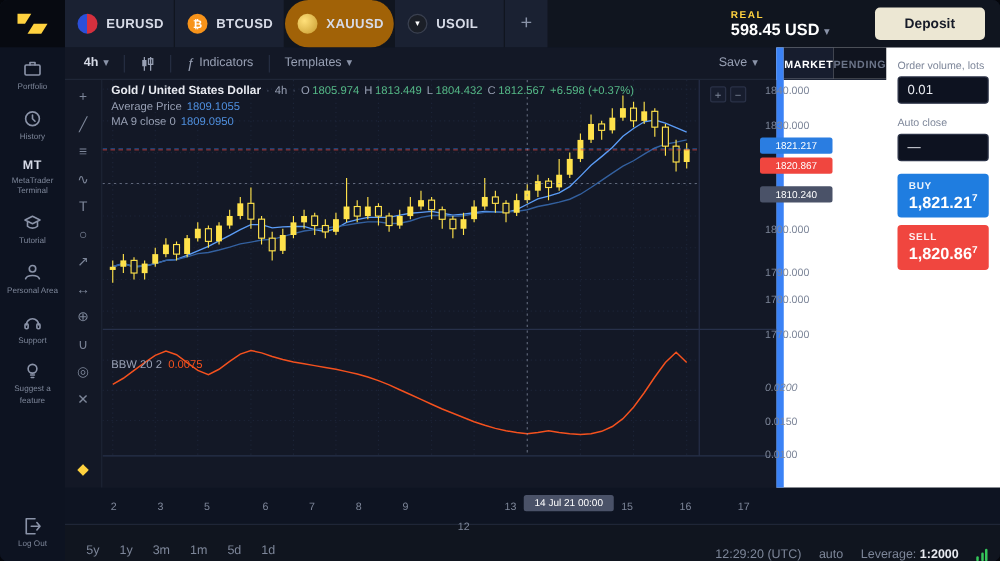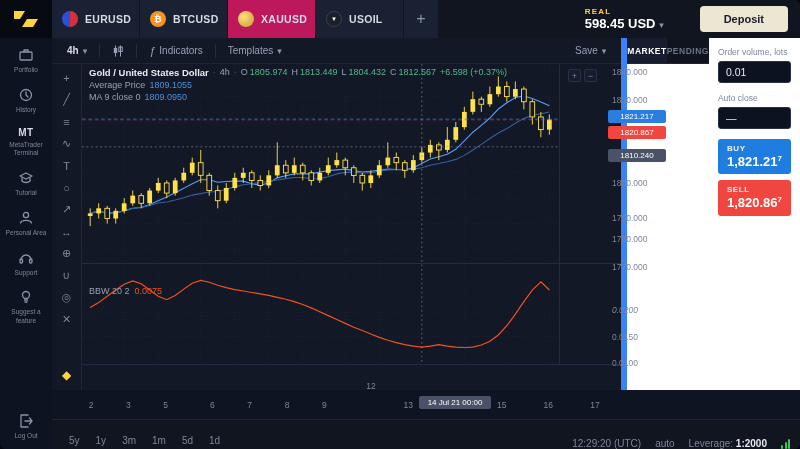--- a/index.html
+++ b/index.html
@@ -3,21 +3,21 @@
 <meta charset="utf-8">
 <style>
   *{margin:0;padding:0;box-sizing:border-box;}
   html,body{width:800px;height:449px;background:#05070c;font-family:"Liberation Sans","DejaVu Sans",sans-serif;overflow:hidden;}
   .app{width:800px;height:449px;display:flex;flex-direction:column;background:#0e1422;border-radius:6px;overflow:hidden;color:#cfd3e0;}
 
   
   .topbar{flex:0 0 38px;display:flex;align-items:stretch;background:#10151f;justify-content:space-between;}
   .logo{width:52px;display:flex;align-items:center;justify-content:center;background:#070a11;}
   .tab{width:88px;display:flex;align-items:center;gap:7px;padding:0 10px;background:#1a2132;border-right:1px solid #10151f;cursor:pointer;}
-  .tab.active{background:#be185d;}
+  .tab.active{background:#a16207;border-radius:19px;}
   .sym{font-size:10.5px;font-weight:700;color:#d6dae6;letter-spacing:.3px;}
   .flag{width:16px;height:16px;border-radius:50%;flex:0 0 16px;display:flex;align-items:center;justify-content:center;font-size:9px;color:#fff;}
   .flag-eurusd{background:linear-gradient(90deg,#2b4fd8 50%,#d5303e 50%);}
   .flag-btcusd{background:#f7931a;font-weight:700;}
   .flag-xauusd{background:radial-gradient(circle at 35% 35%,#ffe07a,#c79a2e);}
   .flag-usoil{background:#1b1f27;border:1px solid #3a4050;font-size:7px;color:#fff;}
   .tab-add{width:34px;display:flex;align-items:center;justify-content:center;background:#1a2132;color:#8a93a8;font-size:16px;cursor:pointer;}
   .account{margin-left:auto;display:flex;flex-direction:column;justify-content:center;padding:0 10px;margin-right:26px;cursor:pointer;}
   .acct-type{color:#ffd23f;font-size:8px;font-weight:700;letter-spacing:1.2px;}
   .acct-balance{color:#fff;font-size:13px;font-weight:700;white-space:nowrap;}
@@ -418,21 +418,21 @@
                   <div class="axlab" style="left: 530px; top: 241px; font-style: italic;">0.0200</div>
                   <div class="axlab" style="left: 530px; top: 267.5px;">0.0150</div>
                   <div class="axlab" style="left: 530px; top: 294px;">0.0100</div>
                   <div class="axlab center" style="left: -1px; top: 336px; width: 20px;">2</div>
                   <div class="axlab center" style="left: 36.3333px; top: 336px; width: 20px;">3</div>
                   <div class="axlab center" style="left: 73.6667px; top: 336px; width: 20px;">5</div>
                   <div class="axlab center" style="left: 120.333px; top: 336px; width: 20px;">6</div>
                   <div class="axlab center" style="left: 157.667px; top: 336px; width: 20px;">7</div>
                   <div class="axlab center" style="left: 195px; top: 336px; width: 20px;">8</div>
                   <div class="axlab center" style="left: 232.333px; top: 336px; width: 20px;">9</div>
-                  <div class="axlab center" style="left: 279px; top: 317px; width: 20px;">12</div>
+                  <div class="axlab center" style="left: 279px; top: 352px; width: 20px;">12</div>
                   <div class="axlab center" style="left: 316.333px; top: 336px; width: 20px;">13</div>
                   <div class="axlab center" style="left: 409.667px; top: 336px; width: 20px;">15</div>
                   <div class="axlab center" style="left: 456.333px; top: 336px; width: 20px;">16</div>
                   <div class="axlab center" style="left: 503px; top: 336px; width: 20px;">17</div>
                   <div class="badge bbuy" style="left: 526px; top: 46.3241px; width: 58px;">1821.217</div>
                   <div class="badge bsell" style="left: 526px; top: 62.2991px; width: 58px;">1820.867</div>
                   <div class="badge bgray" style="left: 526px; top: 84.9029px; width: 58px;">1810.240</div>
                   <div class="badge bgray center" style="left: 337px; top: 332px; width: 72px;">14 Jul 21  00:00</div>
                 </div>
 

